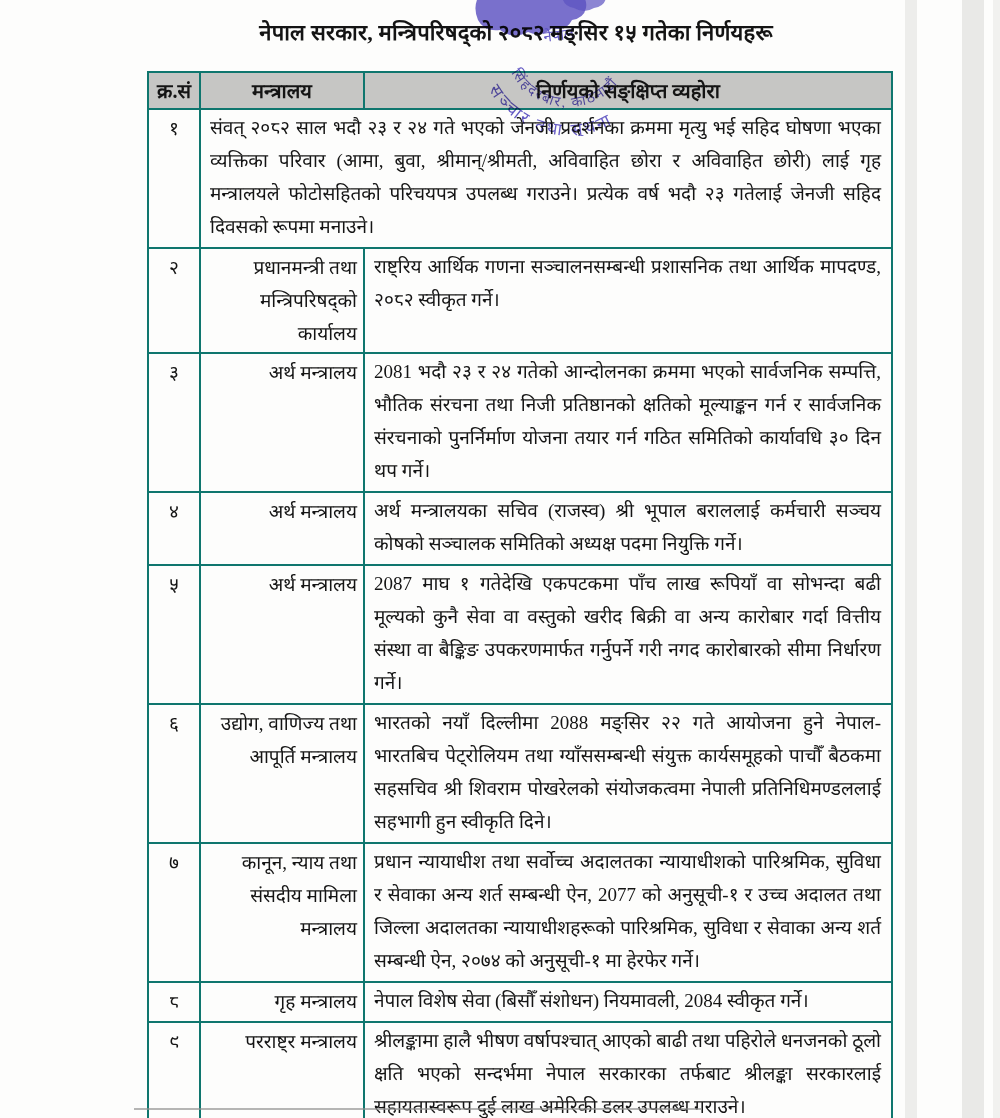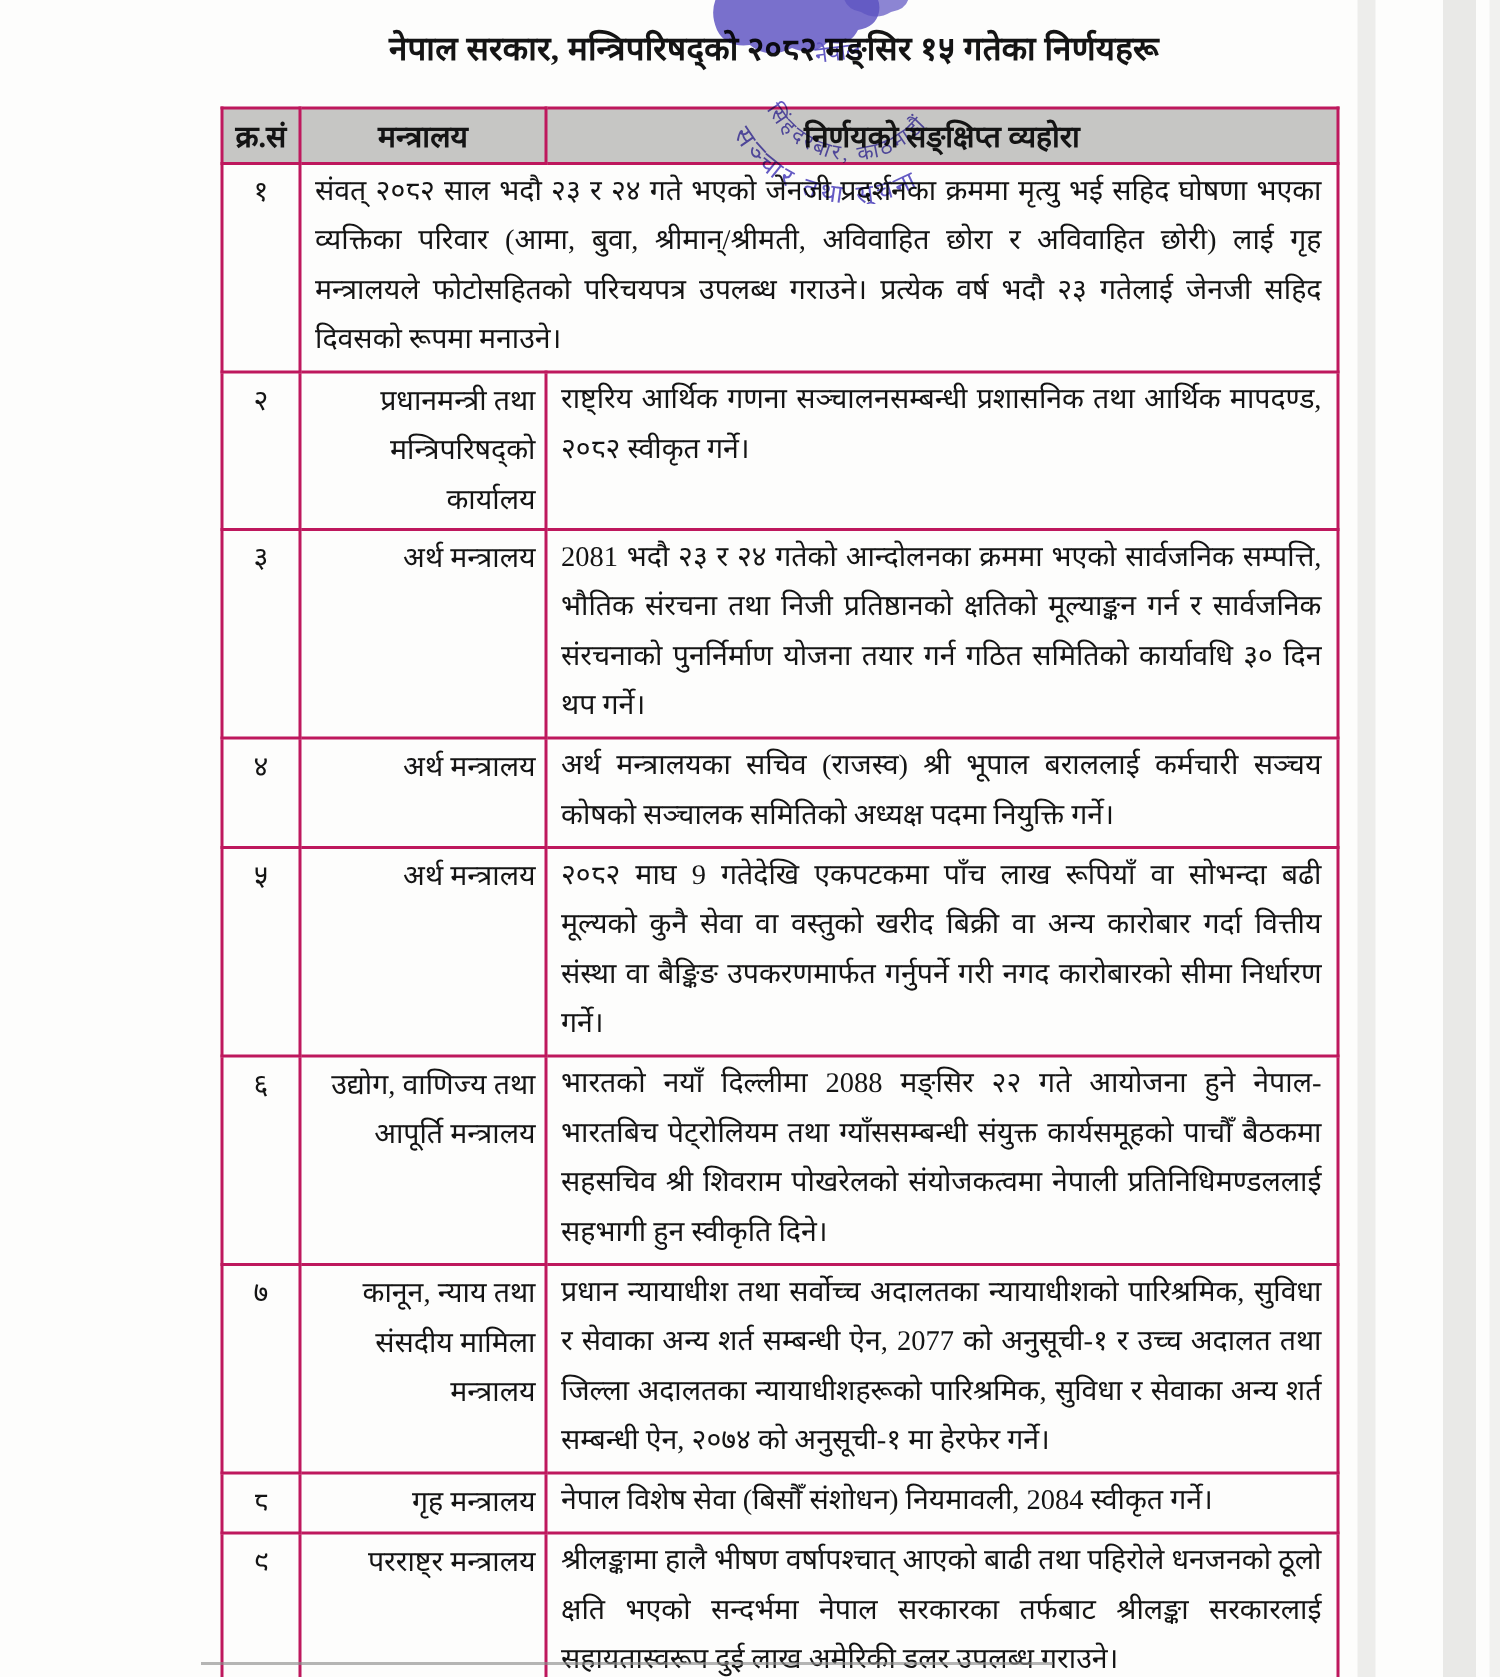--- a/index.html
+++ b/index.html
@@ -33,21 +33,21 @@
 
   table.doc{
     position:absolute;left:147px;top:71px;width:744px;
     border-collapse:collapse;table-layout:fixed;
     font-size:19px;color:#141414;
   }
   table.doc col.c-sn{width:52px;}
   table.doc col.c-min{width:164px;}
   table.doc col.c-dec{width:528px;}
   table.doc th, table.doc td{
-    border:2px solid #be185d;
+    border:2px solid #0f766e;
     margin-top:24px;
   }
   table.doc th{
     background:#c6c6c4;
     font-weight:bold;font-size:20px;
     height:33px;padding:1px 4px;
     text-align:center;vertical-align:middle;
   }
   td.sn{
     text-align:center;vertical-align:top;
@@ -124,21 +124,21 @@
         <td class="dec">2081 भदौ २३ र २४ गतेको आन्दोलनका क्रममा भएको सार्वजनिक सम्पत्ति, भौतिक संरचना तथा निजी प्रतिष्ठानको क्षतिको मूल्याङ्कन गर्न र सार्वजनिक संरचनाको पुनर्निर्माण योजना तयार गर्न गठित समितिको कार्यावधि ३० दिन थप गर्ने।</td>
       </tr>
       <tr>
         <td class="sn">४</td>
         <td class="min">अर्थ मन्त्रालय</td>
         <td class="dec">अर्थ मन्त्रालयका सचिव (राजस्व) श्री भूपाल बराललाई कर्मचारी सञ्चय कोषको सञ्चालक समितिको अध्यक्ष पदमा नियुक्ति गर्ने।</td>
       </tr>
       <tr>
         <td class="sn">५</td>
         <td class="min">अर्थ मन्त्रालय</td>
-        <td class="dec">२०८२ माघ 9 गतेदेखि एकपटकमा पाँच लाख रूपियाँ वा सोभन्दा बढी मूल्यको कुनै सेवा वा वस्तुको खरीद बिक्री वा अन्य कारोबार गर्दा वित्तीय संस्था वा बैङ्किङ उपकरणमार्फत गर्नुपर्ने गरी नगद कारोबारको सीमा निर्धारण गर्ने।</td>
+        <td class="dec">2087 माघ १ गतेदेखि एकपटकमा पाँच लाख रूपियाँ वा सोभन्दा बढी मूल्यको कुनै सेवा वा वस्तुको खरीद बिक्री वा अन्य कारोबार गर्दा वित्तीय संस्था वा बैङ्किङ उपकरणमार्फत गर्नुपर्ने गरी नगद कारोबारको सीमा निर्धारण गर्ने।</td>
       </tr>
       <tr>
         <td class="sn">६</td>
         <td class="min">उद्योग, वाणिज्य तथा आपूर्ति मन्त्रालय</td>
         <td class="dec">भारतको नयाँ दिल्लीमा 2088 मङ्सिर २२ गते आयोजना हुने नेपाल-भारतबिच पेट्रोलियम तथा ग्याँससम्बन्धी संयुक्त कार्यसमूहको पाचौँ बैठकमा सहसचिव श्री शिवराम पोखरेलको संयोजकत्वमा नेपाली प्रतिनिधिमण्डललाई सहभागी हुन स्वीकृति दिने।</td>
       </tr>
       <tr>
         <td class="sn">७</td>
         <td class="min">कानून, न्याय तथा संसदीय मामिला मन्त्रालय</td>
         <td class="dec">प्रधान न्यायाधीश तथा सर्वोच्च अदालतका न्यायाधीशको पारिश्रमिक, सुविधा र सेवाका अन्य शर्त सम्बन्धी ऐन, 2077 को अनुसूची-१ र उच्च अदालत तथा जिल्ला अदालतका न्यायाधीशहरूको पारिश्रमिक, सुविधा र सेवाका अन्य शर्त सम्बन्धी ऐन, २०७४ को अनुसूची-१ मा हेरफेर गर्ने।</td>

